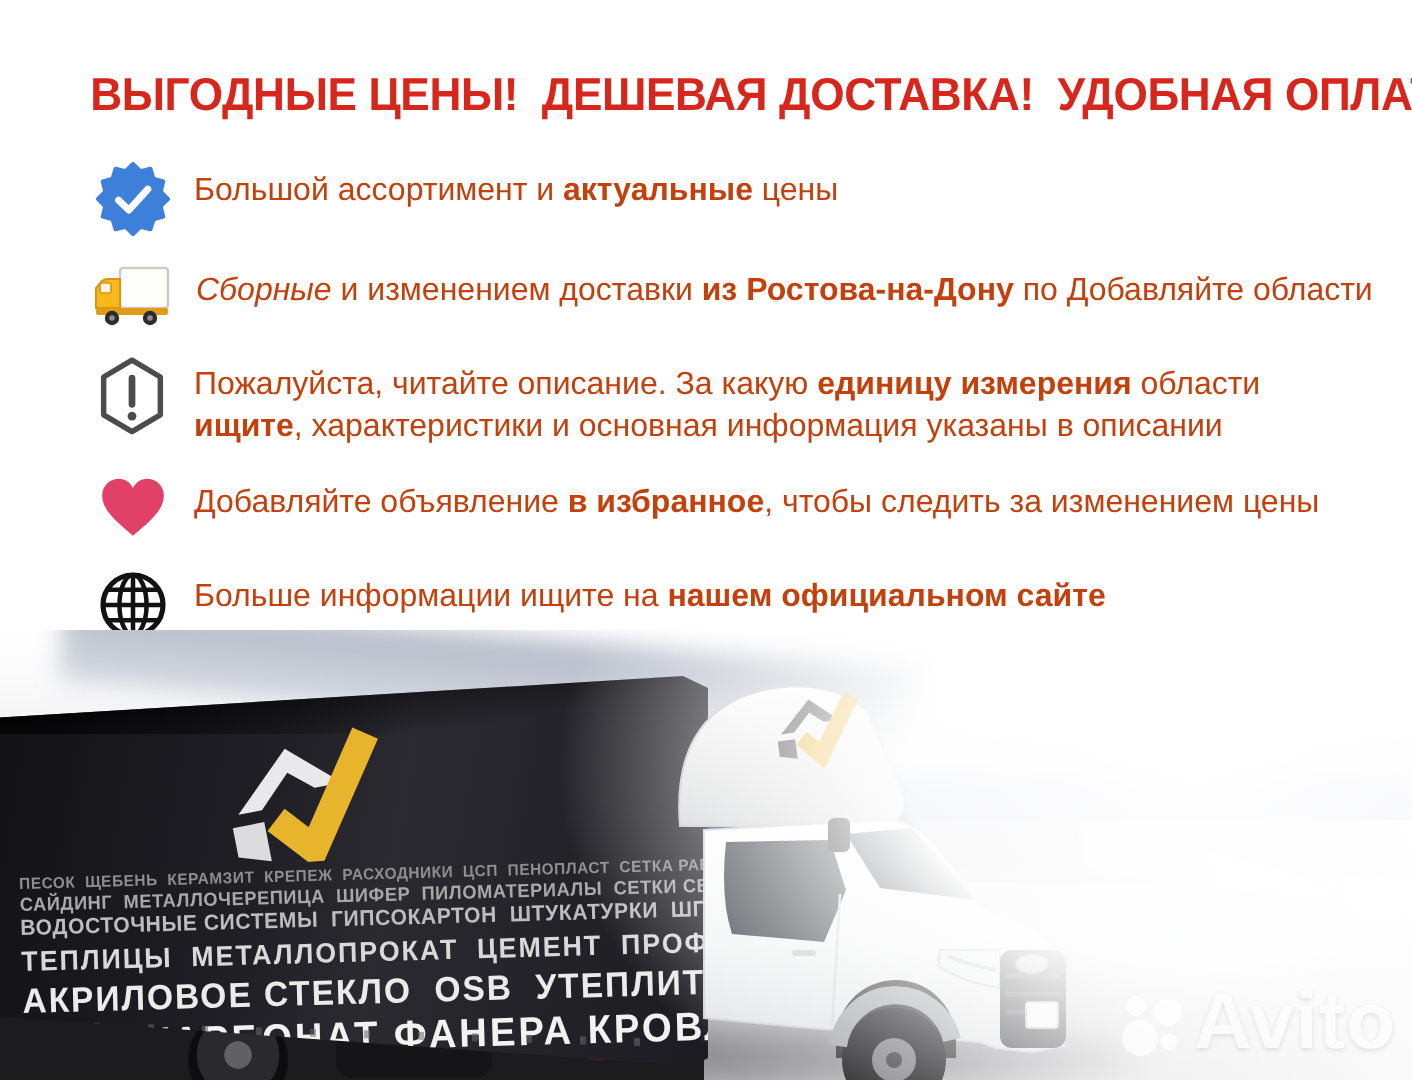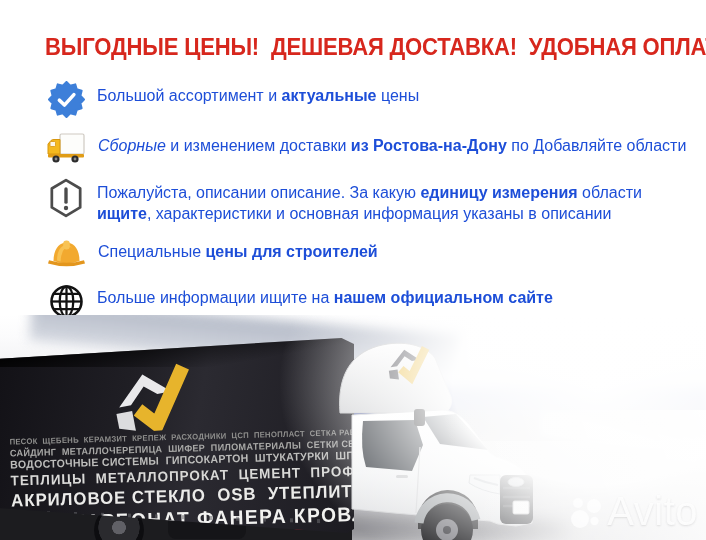--- a/index.html
+++ b/index.html
@@ -15,21 +15,21 @@
        padding:34px 18px 0 46px;background:#fff;}
   .headline{
     color:#d7271d;font-weight:800;font-size:23px;letter-spacing:-0.2px;
     text-align:center;white-space:pre;transform:scaleX(.96);transform-origin:50% 50%;
     margin:0 0 20px -14px;width:calc(100% + 14px);
     font-family:"Liberation Sans","DejaVu Sans",sans-serif;
   }
   .bullets{display:flex;flex-direction:column;gap:13px;}
   .bullet{display:flex;align-items:flex-start;gap:11px;}
   .bullet .ic{flex:0 0 40px;display:flex;justify-content:center;align-items:flex-start;padding-top:0;}
-  .bullet-text{font-size:16px;line-height:1.32;color:#1d4ed8;max-width:600px;padding-top:4px;}
+  .bullet-text{font-size:16px;line-height:1.32;color:#c2410c;max-width:600px;padding-top:4px;}
   .bullet-text b{font-weight:700;}
   .bullet-text i{}
 
   
   .photo{position:absolute;left:0;top:315px;width:706px;height:225px;overflow:hidden;
          background:linear-gradient(180deg,#ffffff 0%,#fbfbfc 10%,#ededef 32%,#e0e1e4 45%,#d6d7da 56%);}
   .roofslant{position:absolute;left:30px;top:2px;width:430px;height:42px;
          background:linear-gradient(180deg,#9aa2b4,#c9ced8);transform:rotate(5deg);
          filter:blur(6px);opacity:.75;}
   .building{position:absolute;left:222px;top:58px;width:486px;height:62px;
@@ -74,21 +74,21 @@
   .bl5{font-size:17.5px;color:#ebebe9;letter-spacing:1px;margin-top:1px;}
   .bl6{font-size:20px;color:#f2f2f0;letter-spacing:1.5px;}
   .box-dots{position:absolute;left:24px;right:20px;bottom:14px;height:4px;opacity:.55;
        transform:rotate(1.6deg);
        background:repeating-linear-gradient(90deg,#6a6a6e 0 3px,transparent 3px 27px);}
 
   .cab{position:absolute;left:330px;top:10px;width:320px;height:215px;}
 
   
   .watermark{position:absolute;right:8px;bottom:6px;display:flex;align-items:center;gap:5px;opacity:.8;}
-  .wm-text{color:rgba(255,255,255,.92);font-size:40px;font-weight:400;letter-spacing:.5px;
+  .wm-text{color:rgba(255,255,255,.92);font-size:40px;font-weight:700;letter-spacing:.5px;
        text-shadow:0 1px 2px rgba(120,120,125,.25);}
 </style>
 </head>
 <body>
 
 <div class="ad">
 
   <div class="top">
     <div class="headline">ВЫГОДНЫЕ ЦЕНЫ!  ДЕШЕВАЯ ДОСТАВКА!  УДОБНАЯ ОПЛАТА!</div>
 
@@ -121,35 +121,32 @@
       </div>
 
       <div class="bullet">
         <span class="ic">
           <svg width="38" height="42" viewBox="0 0 36 40">
             <path d="M18,2 L31.5,10 L31.5,28 L18,36 L4.5,28 L4.5,10 Z" fill="none" stroke="#4c4c4c" stroke-width="2.6" stroke-linejoin="round"></path>
             <line x1="18" y1="10.5" x2="18" y2="23" stroke="#4c4c4c" stroke-width="3.2" stroke-linecap="round"></line>
             <circle cx="18" cy="28.6" r="2.1" fill="#4c4c4c"></circle>
           </svg>
         </span>
-        <div class="bullet-text"><span>Пожалуйста, описании описание. За какую </span><b>единицу измерения</b><span> области </span><b>ищите</b><span>, характеристики и основная информация указаны в описании</span></div>
-      </div>
-
-
-      <div class="bullet">
-        <span class="ic">
-          <svg width="41" height="33" viewBox="0 0 41 33">
-            <path d="M7.5,24 C7.5,12.5 13,5.5 20.5,5.5 C28,5.5 33.5,12.5 33.5,24 Q20.5,28.5 7.5,24 Z" fill="#f2a92f"></path>
-            <path d="M11,23.5 C11,14 15,8 20.5,8 C23,8 25,9.5 26.6,12 C24,9 21,9 19,11 Q15,15 14.6,24.6 Z" fill="#f8c457" opacity=".9"></path>
-            <rect x="17.2" y="3.5" width="6.6" height="9" rx="3.2" fill="#f8c354"></rect>
-            <path d="M2,26.5 Q20.5,32 39,26.5 L38,23.2 Q20.5,28.3 3,23.2 Z" fill="#e3961d"></path>
-          </svg>
-        </span>
-        <div class="bullet-text"><span>Специальные </span><b>цены для строителей</b></div>
-      </div>
+        <div class="bullet-text"><span>Пожалуйста, читайте описание. За какую </span><b>единицу измерения</b><span> области </span><b>ищите</b><span>, характеристики и основная информация указаны в описании</span></div>
+      </div>
+
+      <div class="bullet">
+        <span class="ic">
+          <svg width="37" height="34" viewBox="0 0 36 33">
+            <path d="M18,30 C10,23.2 3,17.5 3,10.5 C3,5.4 7,2.3 11.2,2.3 C14.2,2.3 16.6,4 18,6.8 C19.4,4 21.8,2.3 24.8,2.3 C29,2.3 33,5.4 33,10.5 C33,17.5 26,23.2 18,30 Z" fill="#e14166"></path>
+          </svg>
+        </span>
+        <div class="bullet-text"><span>Добавляйте объявление </span><b>в избранное</b><span>, чтобы следить за изменением цены</span></div>
+      </div>
+
 
       <div class="bullet">
         <span class="ic">
           <svg width="37" height="37" viewBox="0 0 36 36">
             <circle cx="18" cy="18" r="14.6" fill="none" stroke="#121212" stroke-width="2.5"></circle>
             <ellipse cx="18" cy="18" rx="6.6" ry="14.6" fill="none" stroke="#121212" stroke-width="2.2"></ellipse>
             <line x1="18" y1="3.4" x2="18" y2="32.6" stroke="#121212" stroke-width="2.2"></line>
             <line x1="3.4" y1="18" x2="32.6" y2="18" stroke="#121212" stroke-width="2.2"></line>
             <line x1="5.8" y1="10.6" x2="30.2" y2="10.6" stroke="#121212" stroke-width="2.2"></line>
             <line x1="5.8" y1="25.4" x2="30.2" y2="25.4" stroke="#121212" stroke-width="2.2"></line>

